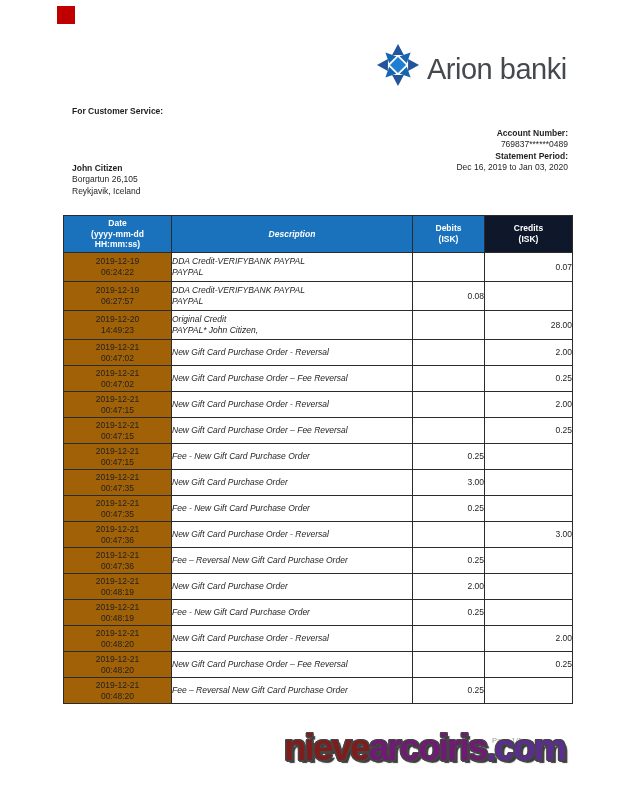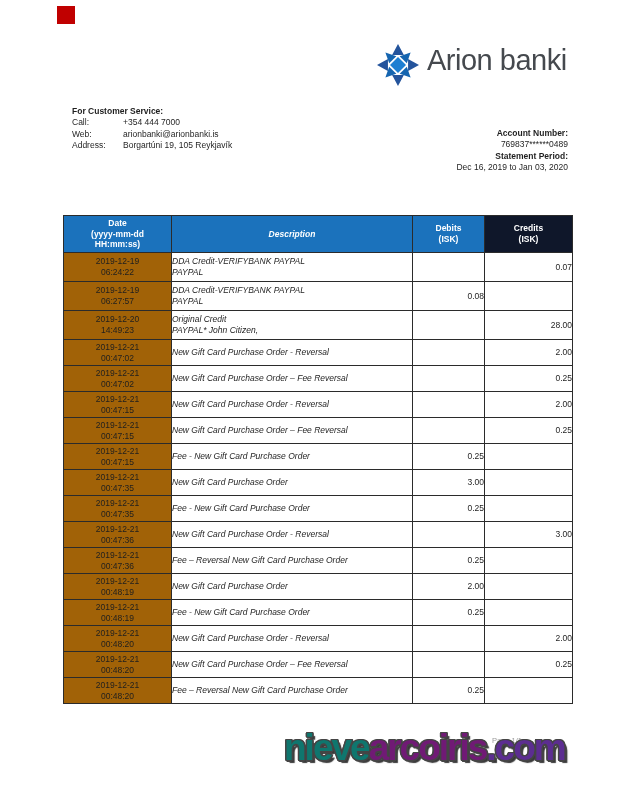--- a/index.html
+++ b/index.html
@@ -7,21 +7,21 @@
     width:626px;height:809px;background:#ffffff;position:relative;overflow:hidden;
     font-family:"Liberation Sans",sans-serif;color:#1f1f1f;
     -webkit-font-smoothing:antialiased;
   }
   .page{position:absolute;inset:0;background:#fff;}
 
   
   .red-square{position:absolute;left:57px;top:6px;width:18px;height:18px;background:#C00000;}
 
   
-  .logo{position:absolute;left:377px;top:44px;display:flex;align-items:flex-start;}
+  .logo{position:absolute;left:377px;top:44px;display:flex;align-items:flex-end;}
   .logo svg{width:42px;height:42px;display:block;}
   .logo-text{font-size:29px;color:#45494E;margin-left:8px;letter-spacing:-0.5px;white-space:nowrap;}
 
   
   .cs-block{position:absolute;left:72px;top:106px;font-size:8.5px;line-height:11.4px;color:#1f1f1f;}
   .cs-title{font-weight:bold;}
   .cs-row{display:flex;}
   .cs-label{width:51px;flex:0 0 51px;}
 
   
@@ -76,36 +76,27 @@
       <polygon points="80,20 54,29 71,46" fill="#1565B0"></polygon>
       <polygon points="20,80 29,54 46,71" fill="#1565B0"></polygon>
       <polygon points="80,80 71,54 54,71" fill="#1565B0"></polygon>
       <polygon points="50,31 69,50 50,69 31,50" fill="#1E7FD2"></polygon>
     </svg>
     <span class="logo-text" style="color: rgb(69, 73, 78);">Arion banki</span>
   </div>
 
   <div class="cs-block">
     <div class="cs-title">For Customer Service:</div>
-    <div id="cs-rows">
-        <div class="cs-row">
-          <span class="cs-label">Call:</span>
-          <span>+354 444 7000</span>
-        </div>
-        <div class="cs-row">
-          <span class="cs-label">Web:</span>
-          <span>arionbanki@arionbanki.is</span>
-        </div>
-        <div class="cs-row">
-          <span class="cs-label">Address:</span>
-          <span>Borgartúni 19, 105 Reykjavík</span>
-        </div>
-      </div>
   </div>
 
+  <div class="customer-block">
+    <div class="customer-name">John Citizen</div>
+    <div>Borgartun 26,105</div>
+    <div>Reykjavik, Iceland</div>
+  </div>
 
   <div class="account-block">
     <div class="acct-label">Account Number:</div>
     <div>769837******0489</div>
     <div class="acct-label">Statement Period:</div>
     <div>Dec 16, 2019 to Jan 03, 2020</div>
   </div>
 
   <table class="txn-table">
     <thead id="txn-head">
@@ -317,15 +308,15 @@
             <div>Fee – Reversal New Gift Card Purchase Order</div>
           </td>
           <td class="c-debit">0.25</td>
           <td class="c-credit"></td>
         </tr>
       </tbody>
   </table>
 
   <div class="page-label">Page 1/1</div>
 
-  <div class="watermark" id="watermark"><span style="color: #0f766e;">nieve</span><span style="color: #701a75;">arcoiris</span><span style="color: rgb(92, 45, 145);">.com</span></div>
+  <div class="watermark" id="watermark"><span style="color: #7f1d1d;">nieve</span><span style="color: #701a75;">arcoiris</span><span style="color: rgb(92, 45, 145);">.com</span></div>
 
 </div>
 
 </body></html>

